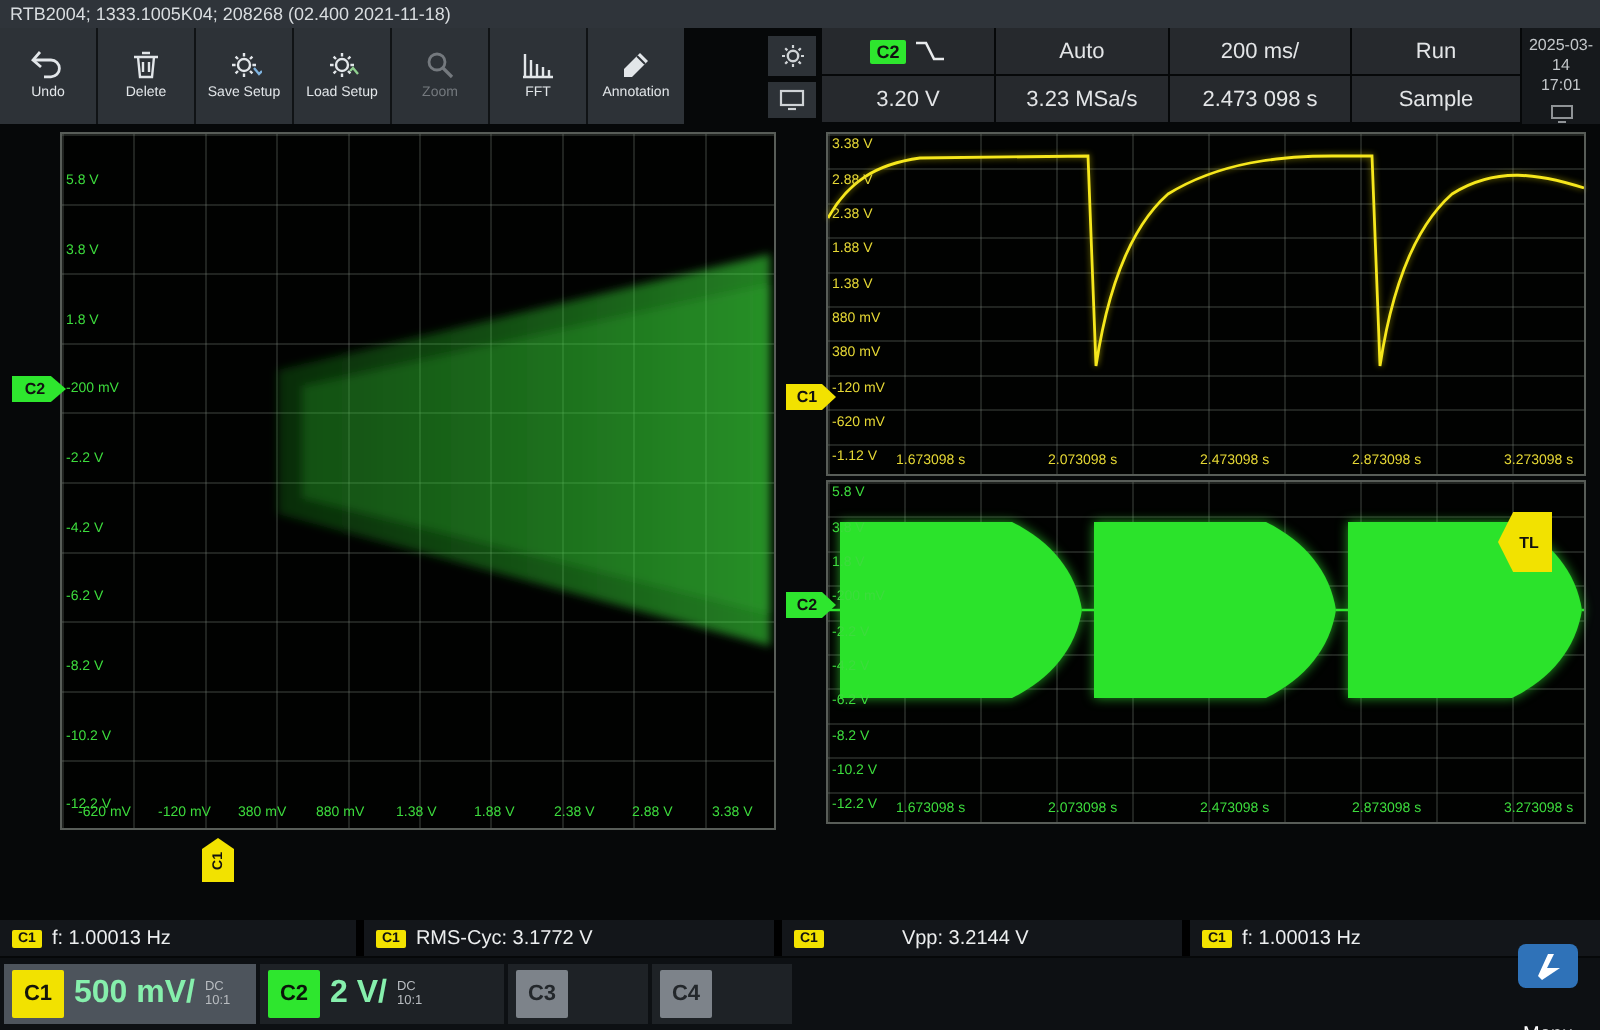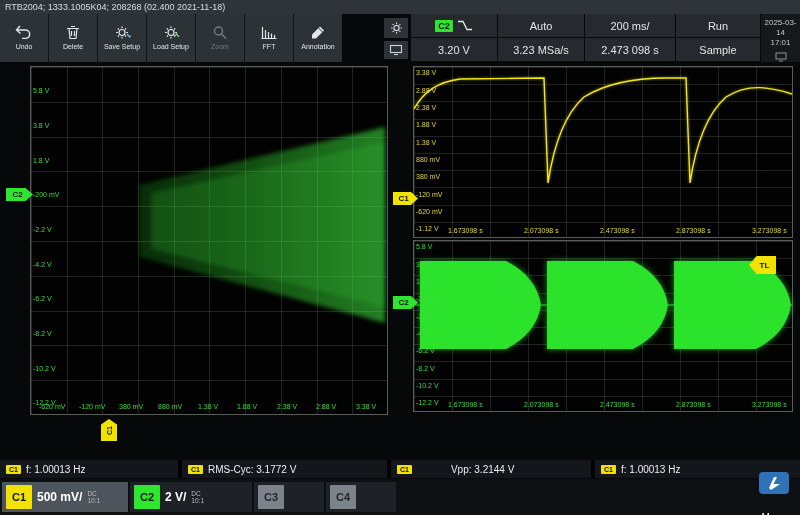--- a/index.html
+++ b/index.html
@@ -67,21 +67,21 @@
   
   .chbar{position:absolute;left:0;top:479px;width:800px;height:36px;background:#0d1013;display:flex;
          align-items:center;gap:2px;padding-left:2px;box-sizing:border-box;}
   .chcell{height:30px;display:flex;align-items:center;gap:5px;padding:0 4px;background:#1e2226;cursor:pointer;}
   .chcell.selected{background:#4d545c;}
   .chid{width:26px;height:24px;display:flex;align-items:center;justify-content:center;
         font-size:11px;font-weight:bold;border-radius:1px;}
   .chid.c1{background:#f2e200;color:#15150a;}
   .chid.c2{background:#2ee62e;color:#0a150a;}
   .chid.off{background:#7d838a;color:#23272b;}
-  .chscale{color:#ffffff;font-size:12px;font-weight:bold;white-space:nowrap;}
+  .chscale{color:#86efac;font-size:16px;font-weight:bold;white-space:nowrap;}
   .chmeta{display:flex;flex-direction:column;color:#b8bcc0;font-size:6.5px;line-height:7px;}
   .spacer{flex:1;}
   .menuarea{width:52px;text-align:center;cursor:pointer;}
   .rslogo{width:30px;height:22px;margin:0 auto;background:#2f72b8;border-radius:4px;
           display:flex;align-items:center;justify-content:center;}
   .menulabel{color:#fff;font-size:10px;margin-top:18px;}
 </style>
 </head>
 <body>
 
@@ -280,21 +280,21 @@
     <span class="ylab lab-g" style="left:2px;top:158px;">-12.2 V</span>
     <span class="xlab lab-g" style="left:34px;top:160px;">1.673098 s</span>
     <span class="xlab lab-g" style="left:110px;top:160px;">2.073098 s</span>
     <span class="xlab lab-g" style="left:186px;top:160px;">2.473098 s</span>
     <span class="xlab lab-g" style="left:262px;top:160px;">2.873098 s</span>
     <span class="xlab lab-g" style="left:338px;top:160px;">3.273098 s</span>
   </div>
   <div class="badge right bg-g" style="left:393px;top:296px;width:21px;height:13px;">
     <span>C2</span>
   </div>
-  <div class="badge left bg-y" style="left:749px;top:256px;width:23px;height:18px;">
+  <div class="badge left bg-y" style="left:749px;top:256px;width:23px;height:30px;">
     <span>TL</span>
   </div>
 
   <div class="measbar">
     <div class="mcell" style="width:178px;">
       <span class="mbadge">C1</span>
       <span class="mtext">f: 1.00013 Hz</span>
     </div>
     <div class="mcell" style="width:205px;">
       <span class="mbadge">C1</span>

